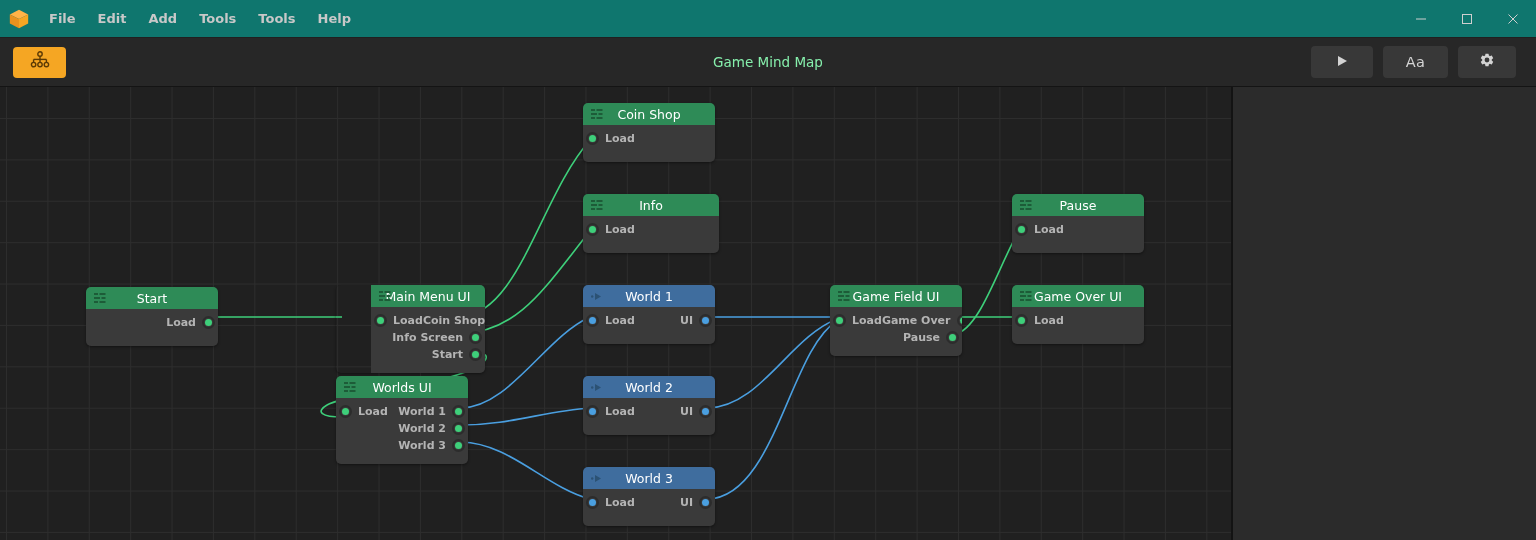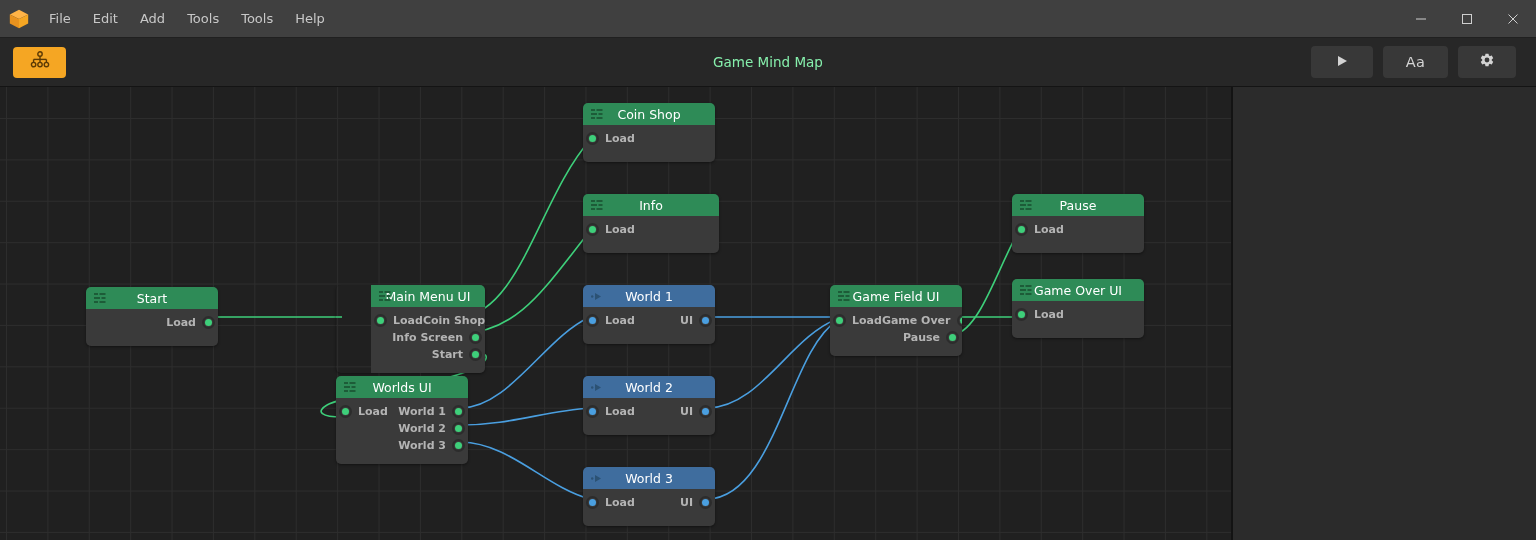--- a/index.html
+++ b/index.html
@@ -21,25 +21,26 @@
     height: 540px;
     background: #1b1b1b;
     display: flex;
     flex-direction: column;
   }
 
   
   .titlebar {
     position: relative;
     height: 37px;
-    background: #404040;
+    background: #0f766e;
     display: flex;
     align-items: center;
     flex: 0 0 auto;
     border-bottom: 1px solid #202020;
+    font-weight: bold;
   }
   .logo {
     width: 38px;
     height: 37px;
     display: flex;
     align-items: center;
     justify-content: center;
   }
   .menu {
     display: flex;
@@ -651,21 +652,21 @@
         <div class="node-body">
           <div class="row row-in">
             <span class="port left">
                 <i></i>
               </span>
             <span class="plabel">Load</span>
           </div>
         </div>
       </div>
 
-      <div class="node green" style="left:1012px;top:192px;width:132px;">
+      <div class="node green" style="left:1012px;top:198px;width:132px;">
         <div class="node-head">
           <span class="head-icon">
             <svg width="12" height="11" viewBox="0 0 12 11">
                 <rect x="0" y="0" width="4" height="2" fill="#1d5c38"></rect>
                 <rect x="5.5" y="0" width="6" height="2" fill="#1d5c38"></rect>
                 <rect x="0" y="4" width="6" height="2" fill="#1d5c38"></rect>
                 <rect x="7.5" y="4" width="4" height="2" fill="#1d5c38"></rect>
                 <rect x="0" y="8" width="4" height="2" fill="#1d5c38"></rect>
                 <rect x="5.5" y="8" width="6" height="2" fill="#1d5c38"></rect>
               </svg>

